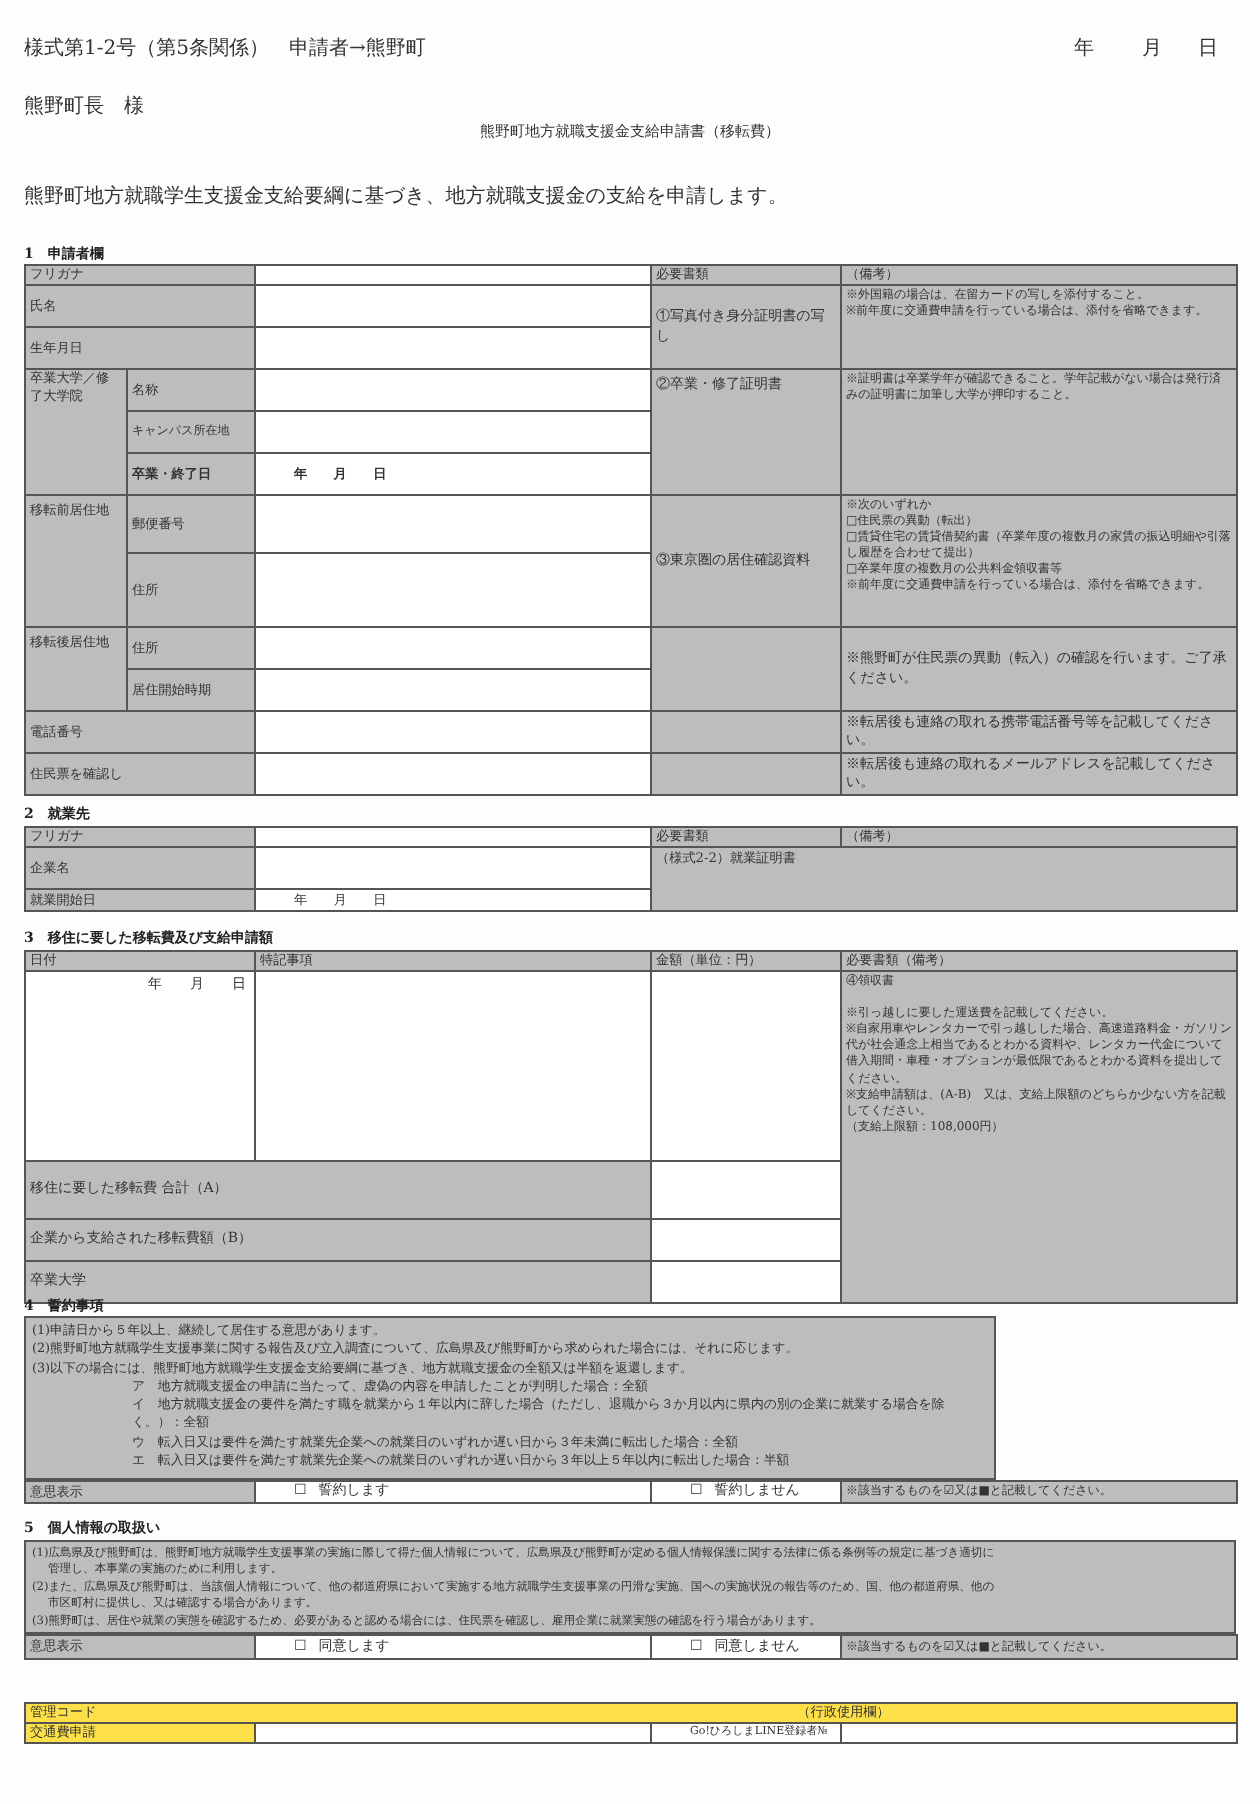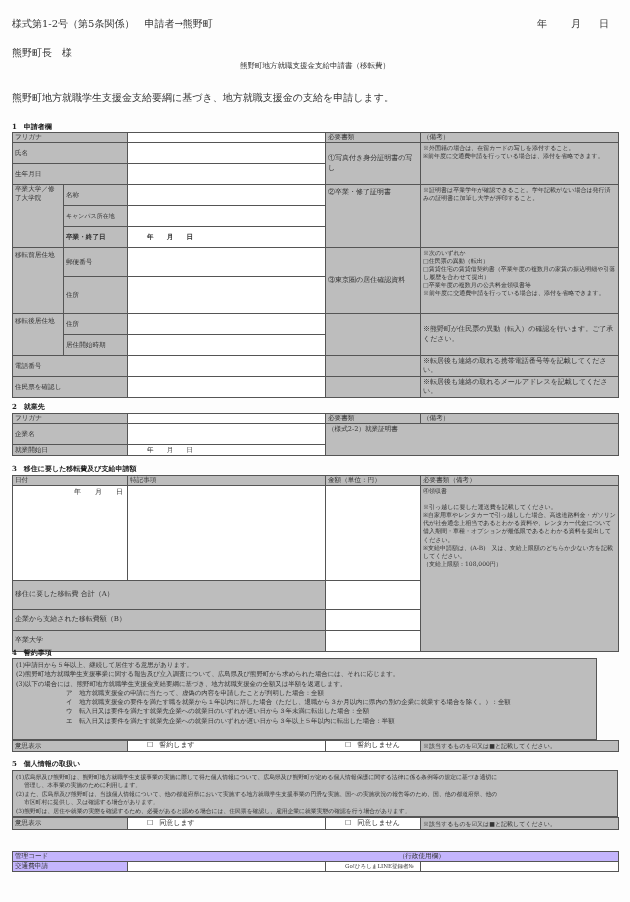--- a/index.html
+++ b/index.html
@@ -10,27 +10,27 @@
   .title { font-size: 7.5px; }
   .sec { font-weight: bold; font-size: 7px; color: #222; }
   table { border-collapse: collapse; position: absolute; table-layout: fixed; }
   td { border: 1px solid #555; font-size: 6.6px; line-height: 1.3; vertical-align: middle; padding: 0 2px; overflow: hidden; }
   .g { background: #bdbdbd; }
   .w { background: #ffffff; padding-left: 19px; }
   .c { text-align: left; }
   .top { vertical-align: top; }
   .note { font-size: 6px; line-height: 1.35; vertical-align: top; padding-top: 1px; }
   .pre { white-space: pre-line; }
-  .box4 { position: absolute; left: 12px; top: 658px; width: 585px; background: #bdbdbd; border: 1px solid #555; font-size: 6.4px; line-height: 1.45; padding: 2px 3px; color: #333; }
+  .box4 { position: absolute; left: 12px; top: 658px; width: 486px; background: #bdbdbd; border: 1px solid #555; font-size: 6.4px; line-height: 1.45; padding: 2px 3px; color: #333; }
   .box4 .ind { padding-left: 50px; }
   .box5 { position: absolute; left: 12px; top: 770px; width: 606px; background: #bdbdbd; border: 1px solid #555; font-size: 5.8px; line-height: 1.45; padding: 2px 3px; color: #333; }
   .box5 .ind { padding-left: 8px; }
   .chk::before { content: "☐"; margin-right: 6px; font-family: "DejaVu Sans", sans-serif; font-size: 7px; }
   .dash-b { border-bottom: 1px dashed #999; }
-  .lt { background: #c4b5fd; }
+  .lt { background: #fde047; }
 </style>
 </head>
 <body>
 
 <div class="abs hdr" style="left:12px; top:17px;">様式第1-2号（第5条関係）　申請者→熊野町</div>
 <div class="abs hdr" style="left:537px; top:17px;">年</div>
 <div class="abs hdr" style="left:571px; top:17px;">月</div>
 <div class="abs hdr" style="left:599px; top:17px;">日</div>
 <div class="abs hdr" style="left:12px; top:46px;">熊野町長　様</div>
 <div class="abs title" style="left:0; width:630px; text-align:center; top:61px;">熊野町地方就職支援金支給申請書（移転費）</div>

